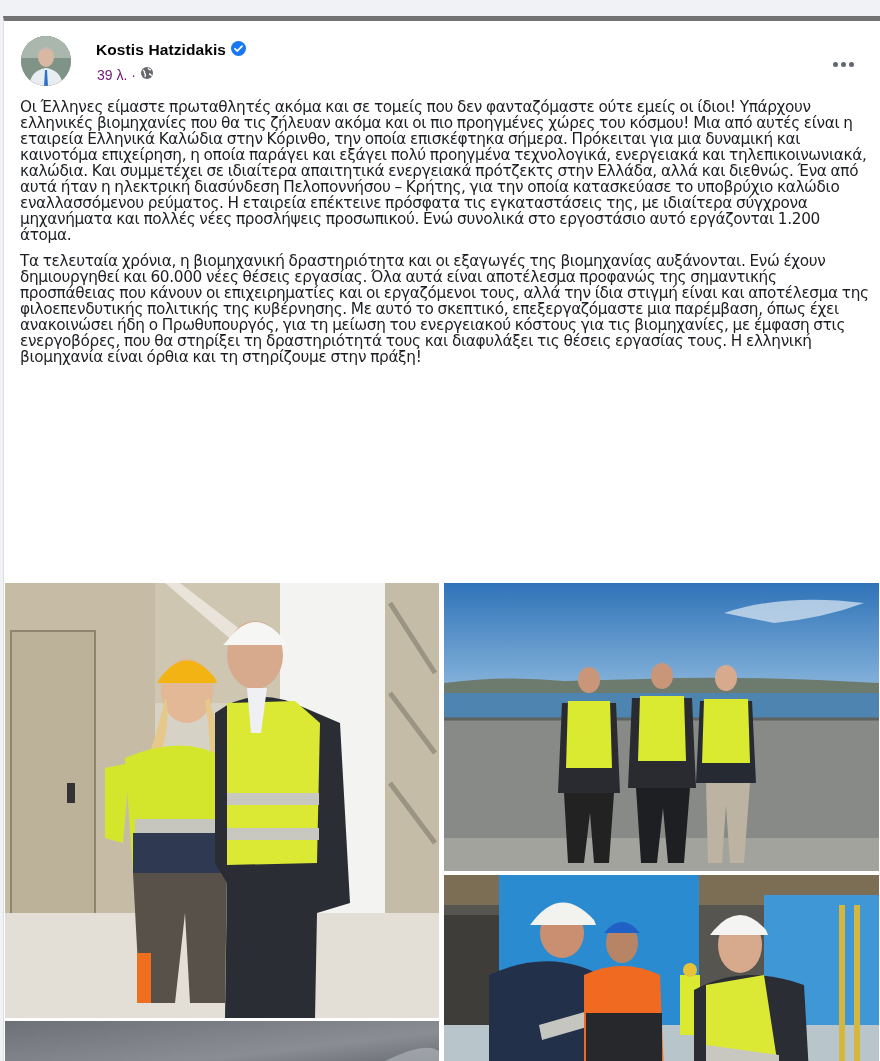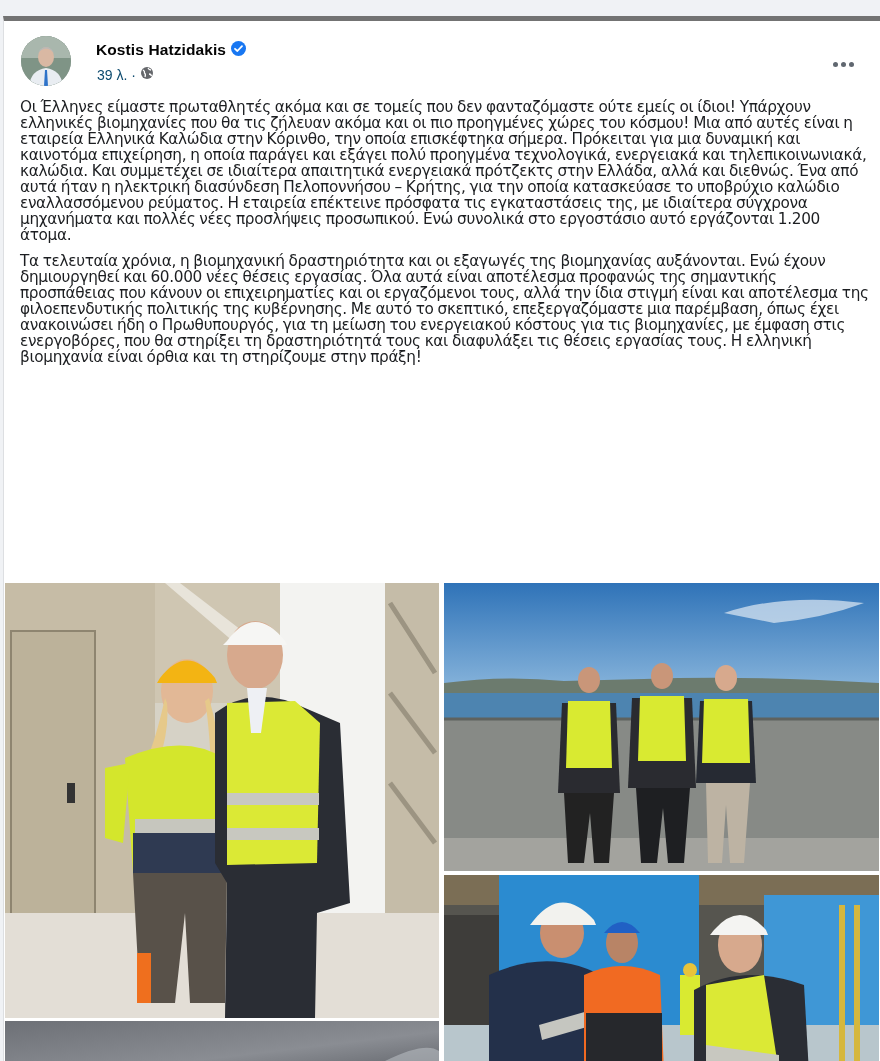--- a/index.html
+++ b/index.html
@@ -2,21 +2,21 @@
 <html><head>
 <meta charset="utf-8">
 <style>
   html, body { margin:0; padding:0; }
   body { width:880px; height:1061px; background:#f0f2f5; font-family:"DejaVu Sans","Liberation Sans",sans-serif; overflow:hidden; position:relative; }
   .card { position:absolute; left:3px; top:16px; width:877px; height:1058px; background:#ffffff; border-top:5px solid #737373; border-left:1px solid #dddfe2; }
   .header { position:absolute; left:16px; top:14px; height:56px; width:840px; }
   .avatar { position:absolute; left:1px; top:1px; width:50px; height:50px; border-radius:50%; overflow:hidden; background:#9aa7a0; }
   .author { position:absolute; left:76px; top:6px; font-size:15.5px; font-weight:bold; color:#050505; font-family:"Liberation Sans",sans-serif; letter-spacing:0.1px; }
   .verified { display:inline-block; width:15px; height:15px; border-radius:50%; background:#1877f2; vertical-align:-1px; margin-left:5px; position:relative; }
-  .meta { position:absolute; left:77px; top:31px; font-size:14px; color:#0c4a6e; font-family:"Liberation Sans",sans-serif; display:flex; align-items:flex-end; gap:4px; }
+  .meta { position:absolute; left:77px; top:31px; font-size:14px; color:#701a75; font-family:"Liberation Sans",sans-serif; display:flex; align-items:flex-end; gap:4px; }
   .more { position:absolute; right:2px; top:22px; width:30px; height:14px; display:flex; gap:3px; align-items:center; justify-content:center; cursor:pointer; }
   .more span { width:5px; height:5px; border-radius:50%; background:#606770; display:block; }
   .body-text { position:absolute; left:16px; top:78px; width:852px; font-size:15.3px; line-height:16px; color:#1c1e21; font-family:"DejaVu Sans",sans-serif; letter-spacing:-0.35px; word-spacing:-0.5px; }
   .body-text p { margin:0 0 10px 0; }
   .photo { position:absolute; overflow:hidden; cursor:pointer; }
 </style>
 </head>
 <body>
 
 <div class="card">

